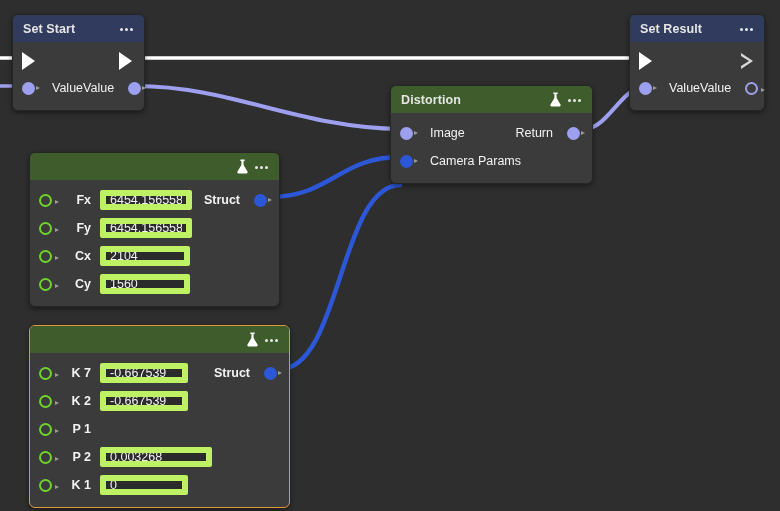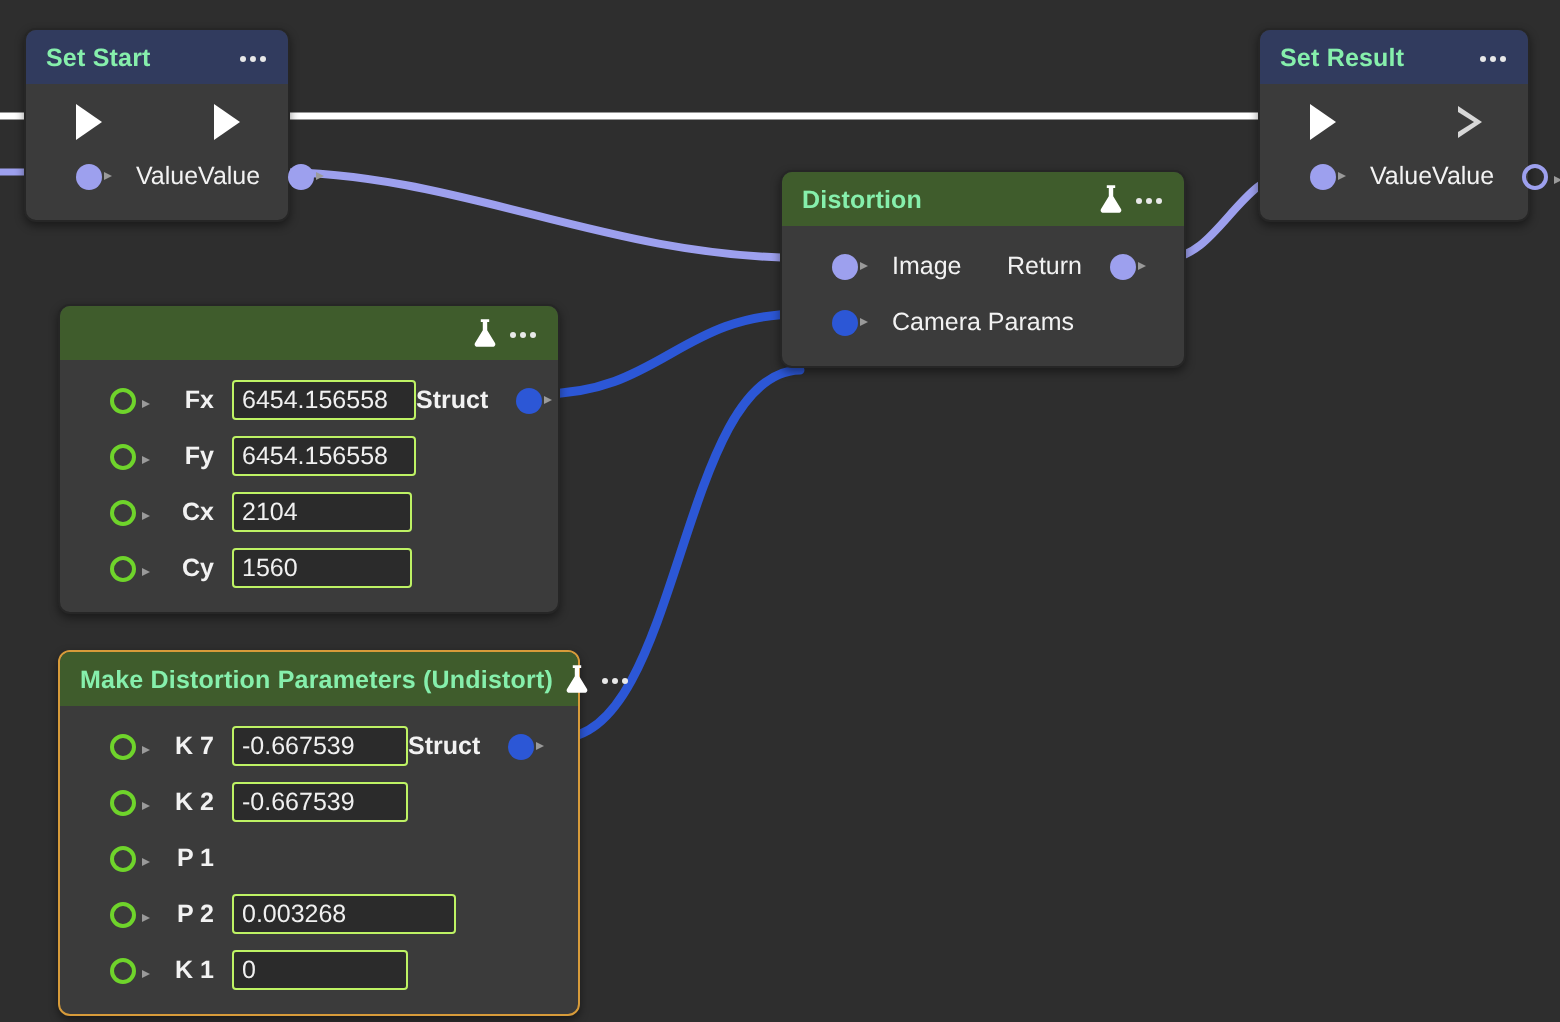--- a/index.html
+++ b/index.html
@@ -40,21 +40,21 @@
     height: 27px;
     border-radius: 5px 5px 0 0;
     display: flex;
     align-items: center;
     padding: 0 8px 0 10px;
     box-sizing: border-box;
   }
   .node-header.exec { background: #313b5e; }
   .node-header.fn   { background: #3f5c2c; }
   .node-title {
-    color: #86efac;
+    color: #e5e5e5;
     font-size: 12.5px;
     font-weight: bold;
     white-space: nowrap;
     letter-spacing: 0.1px;
   }
   .header-spacer { flex: 1 1 auto; min-width: 6px; }
   .flask-icon {
     display: inline-block;
     width: 13px;
     height: 15px;
@@ -74,22 +74,21 @@
     width: 3px; height: 3px;
     border-radius: 50%;
     background: #e8e8e8;
   }
   .dots-icon i:nth-child(1) { left: 0px; }
   .dots-icon i:nth-child(2) { left: 5px; }
   .dots-icon i:nth-child(3) { left: 10px; }
 
   .node-body {
     position: relative;
-    padding: 6px 16px 8px 0;
-    margin-left: 16px;
+    padding: 6px 4px 8px 0;
   }
   
   .exec-row {
     height: 26px;
     display: flex;
     align-items: center;
     justify-content: space-between;
     padding: 0 8px 0 9px;
   }
   .tri {
@@ -162,21 +161,21 @@
   .port-label {
     color: #f2f2f2;
     font-size: 12.5px;
     white-space: nowrap;
   }
   .port-label.bold { font-weight: bold; }
   .in-label  { margin-left: 17px; }
   .out-label { margin-right: 14px; }
   .field {
     background: #2b2b2b;
-    border: 1px solid #bef264;
+    border: 6px solid #bef264;
     color: #f0f0f0;
     font-family: "Liberation Sans", sans-serif;
     font-size: 12.5px;
     height: 20px;
     line-height: 20px;
     padding: 0 4px;
     margin-left: 9px;
     box-sizing: border-box;
     border-radius: 2px;
     outline: none;
@@ -329,21 +328,20 @@
       <div class="row">
         <span class="port green-hollow in"></span>
         <span class="port-label bold lbl-col">Cy</span>
         <input class="field" style="width: 90px;" value="1560">
       </div>
     </div>
   </div>
 
   <div class="node selected" style="left:29px; top:325px; width:261px;">
     <div class="node-header fn">
-      <span class="node-title">Make Distortion Parameters (Undistort)</span>
       <span class="header-spacer"></span>
       <svg class="flask-icon" viewBox="0 0 13 15">
         <path d="M4.4 0.6h4.2v1.4H7.6v4.1l3.9 6.4c0.5 0.9-0.1 1.9-1.1 1.9H2.6c-1 0-1.6-1-1.1-1.9l3.9-6.4V2H4.4z" fill="#ffffff"></path>
       </svg>
       <span class="dots-icon">
           <i></i>
           <i></i>
           <i></i>
         </span>
     </div>

